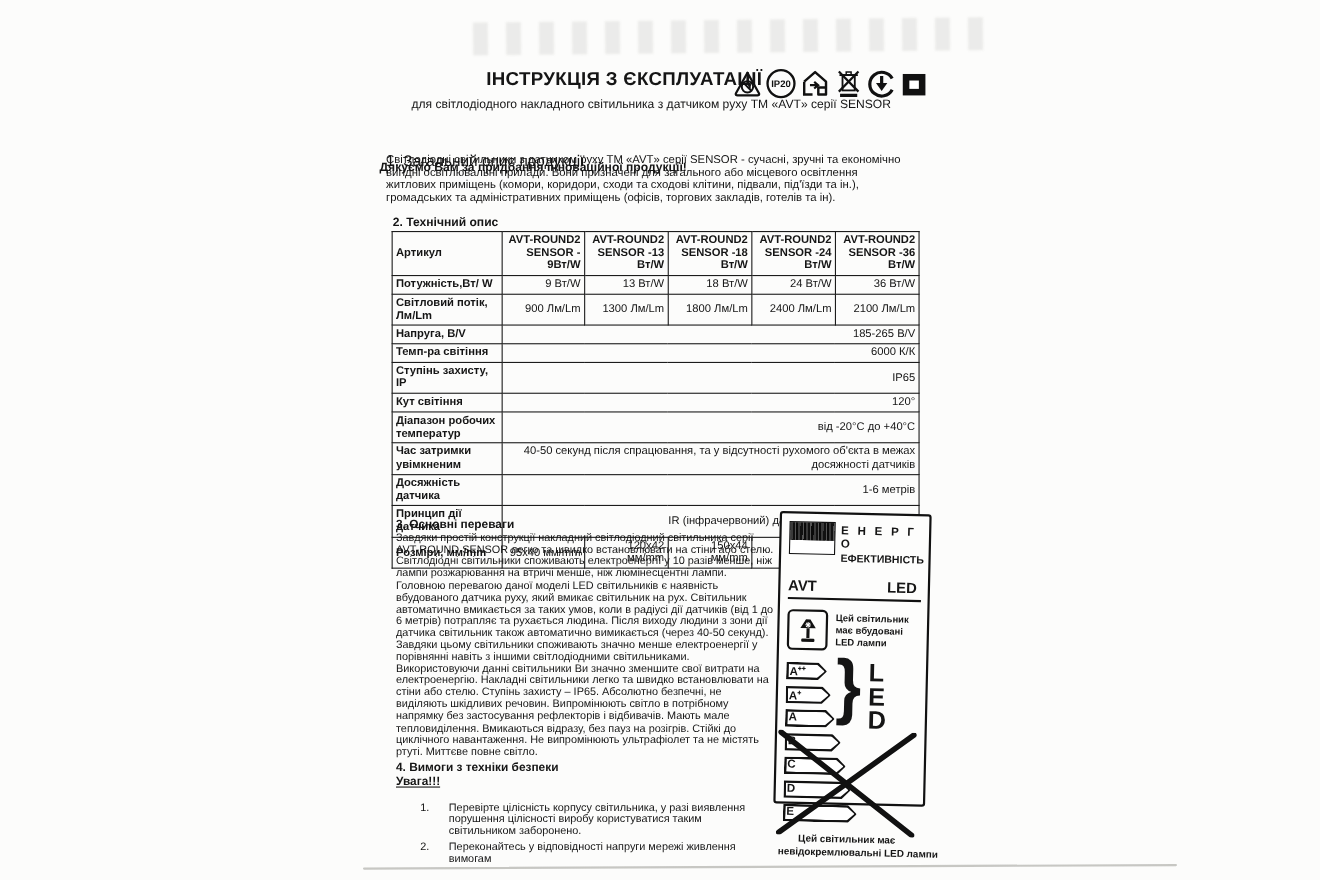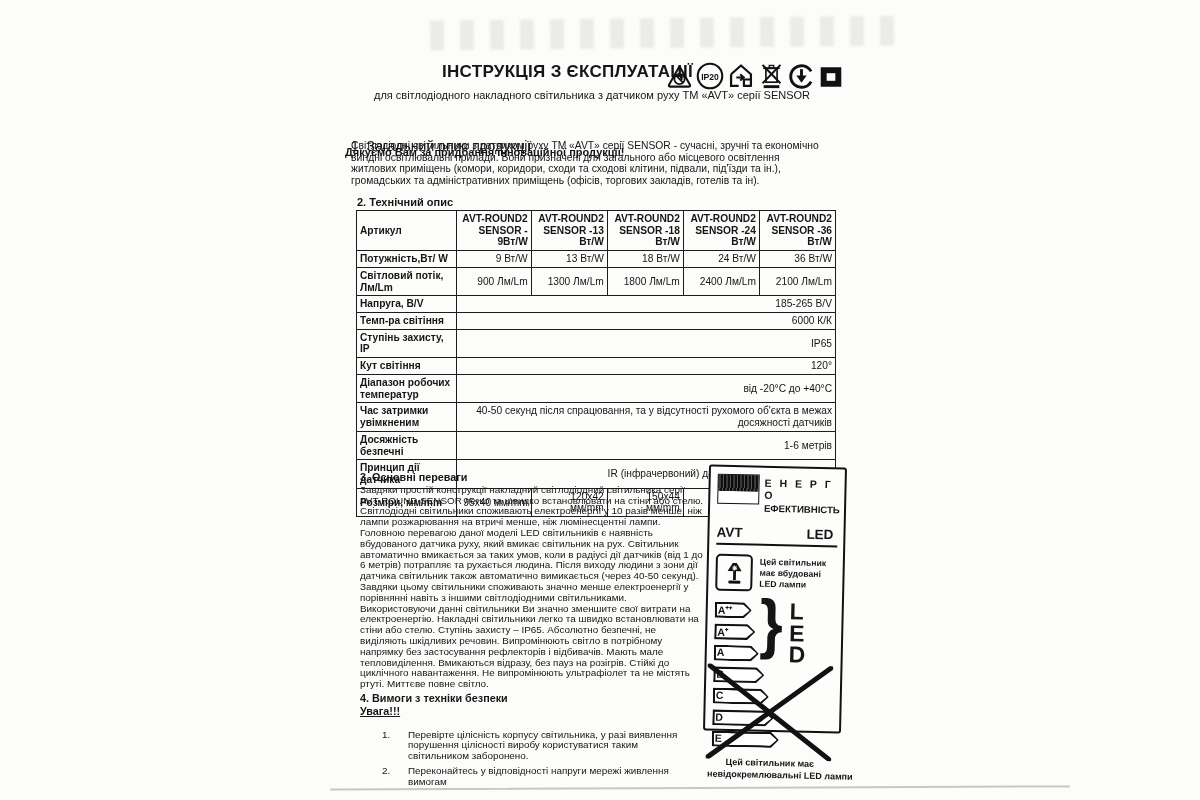--- a/index.html
+++ b/index.html
@@ -185,21 +185,21 @@
       </tr>
       <tr>
         <td class="rowlab">Діапазон робочих температур</td>
         <td colspan="5">від -20°С до +40°С</td>
       </tr>
       <tr>
         <td class="rowlab">Час затримки увімкненим</td>
         <td colspan="5">40-50 секунд після спрацювання, та у відсутності рухомого об'єкта в межах досяжності датчиків</td>
       </tr>
       <tr>
-        <td class="rowlab">Досяжність безпечні</td>
+        <td class="rowlab">Досяжність датчика</td>
         <td colspan="5">1-6 метрів</td>
       </tr>
       <tr>
         <td class="rowlab">Принцип дії датчика</td>
         <td colspan="5">IR (інфрачервоний) датчик – спрацьовує на рух</td>
       </tr>
       <tr>
         <td class="rowlab">Розміри, мм/mm</td>
         <td>95x40 мм/mm</td>
         <td>120x42 мм/mm</td>

